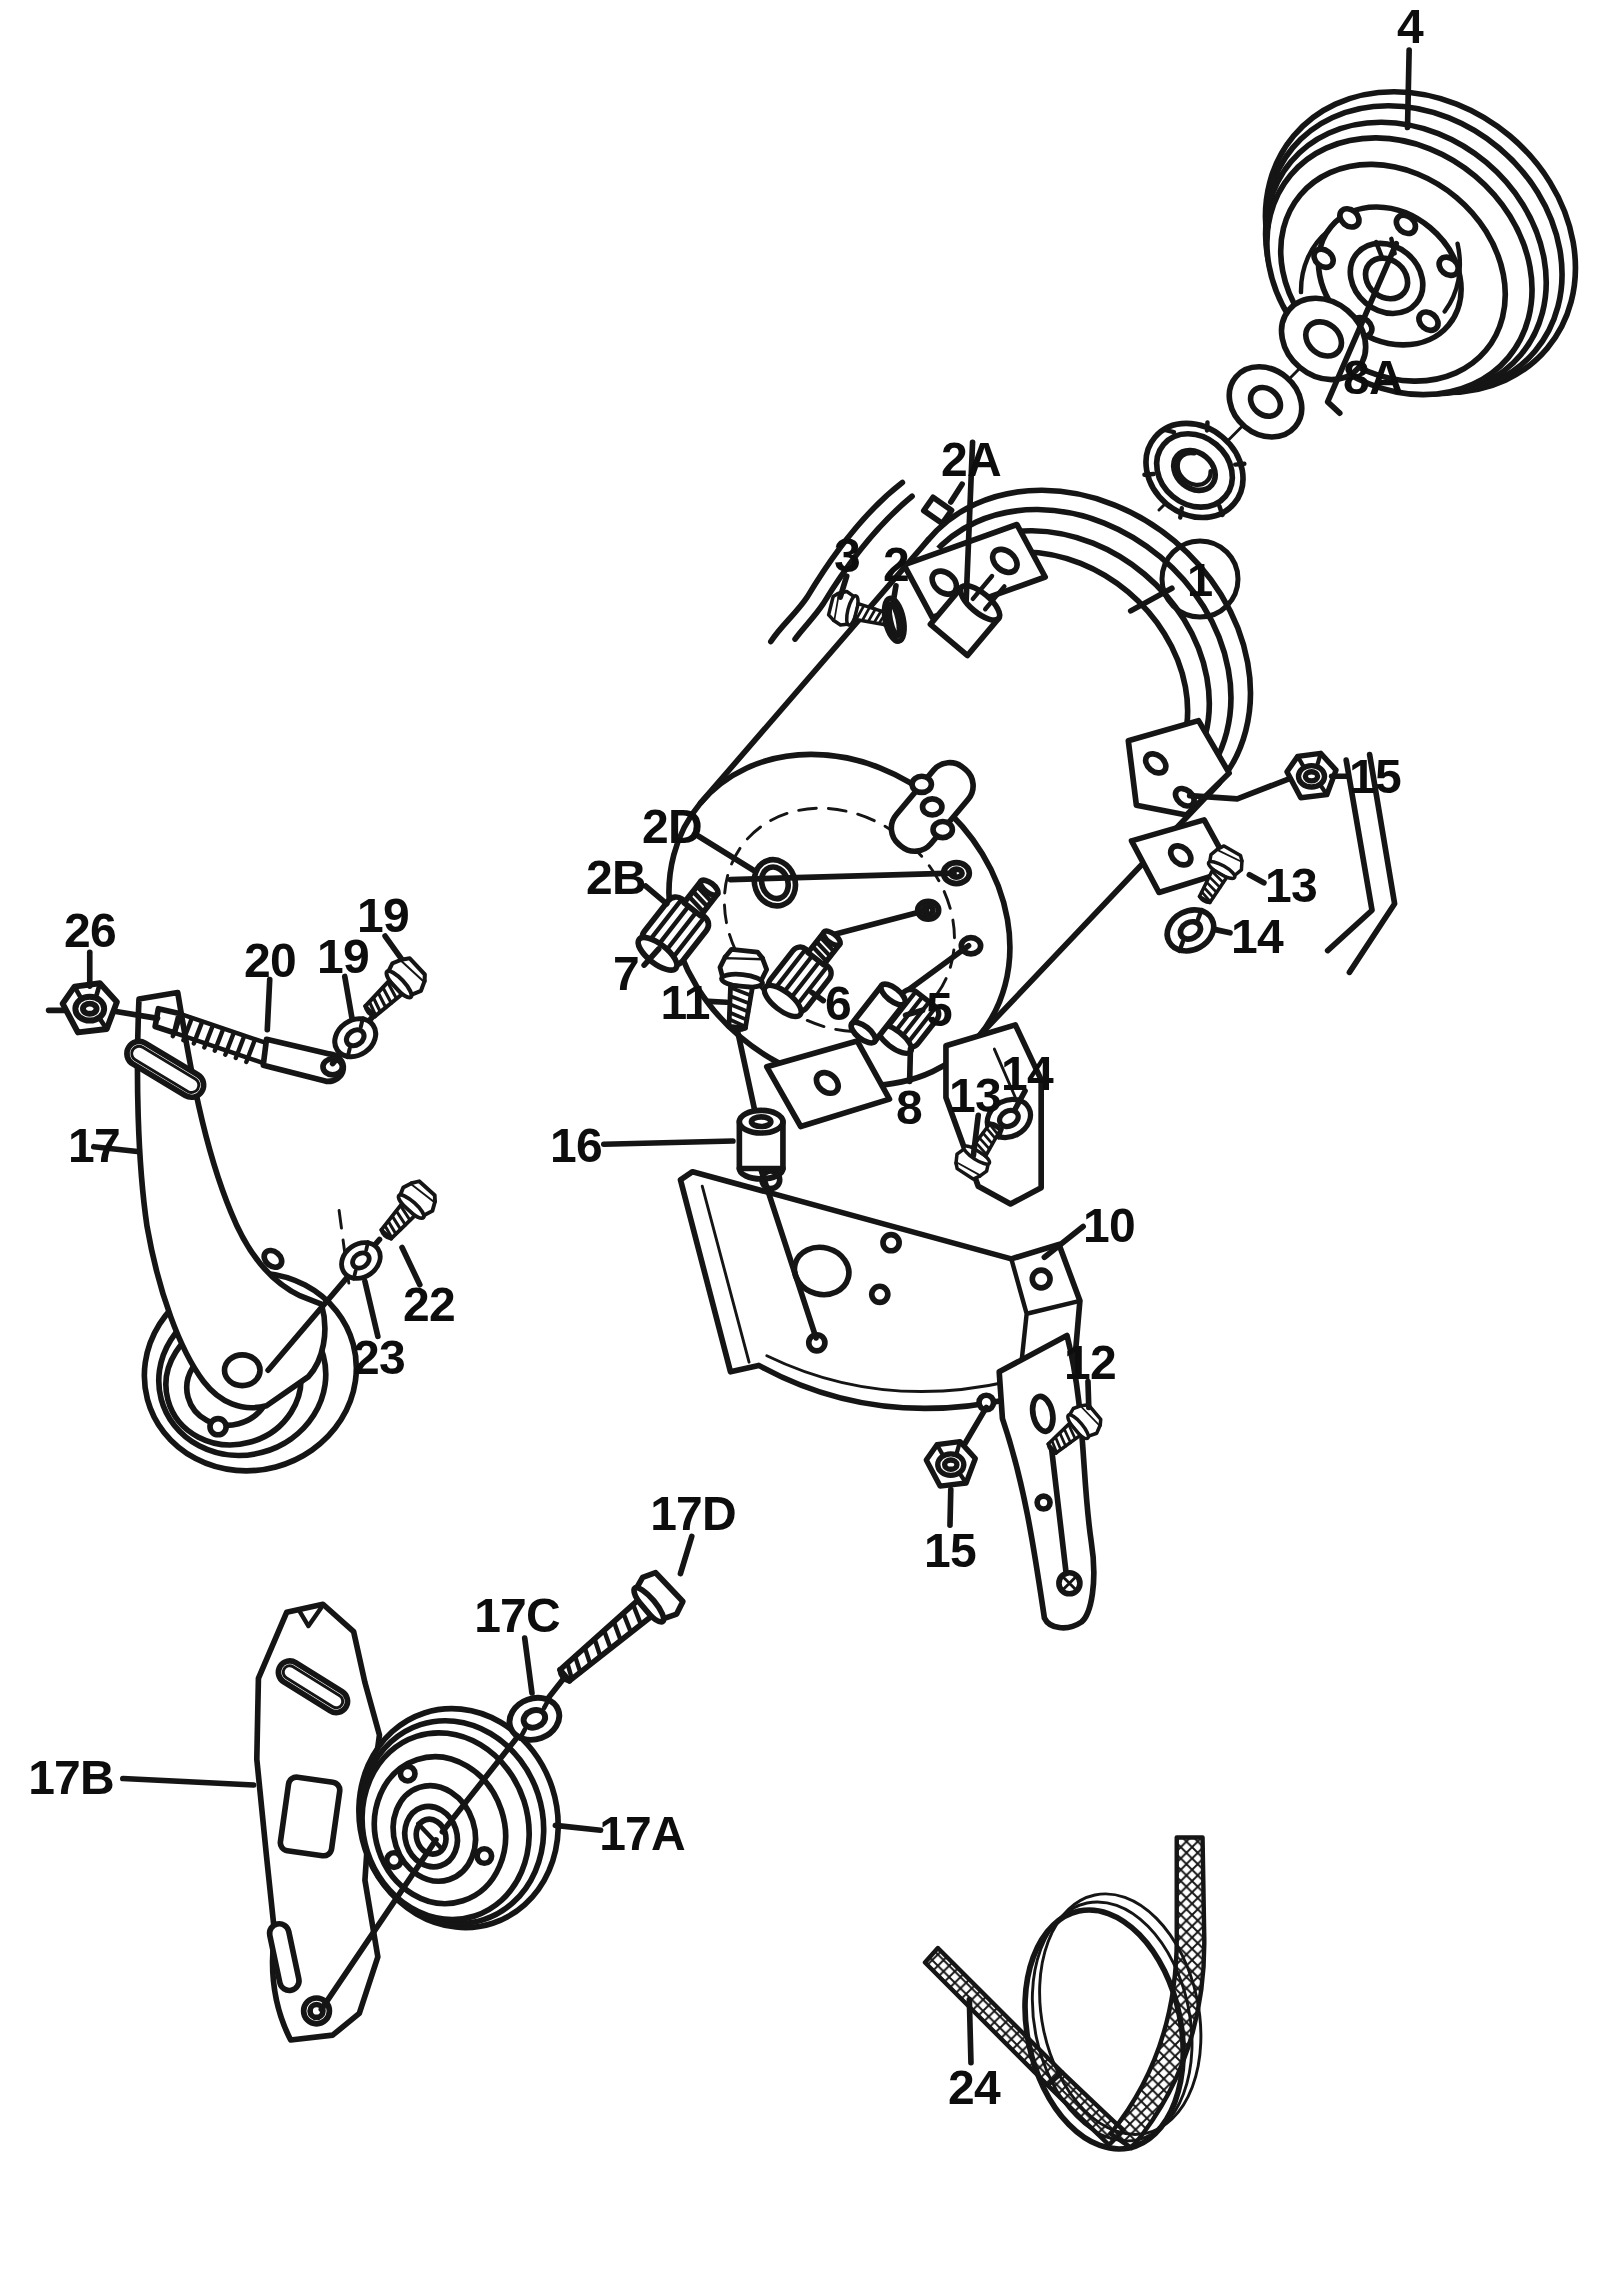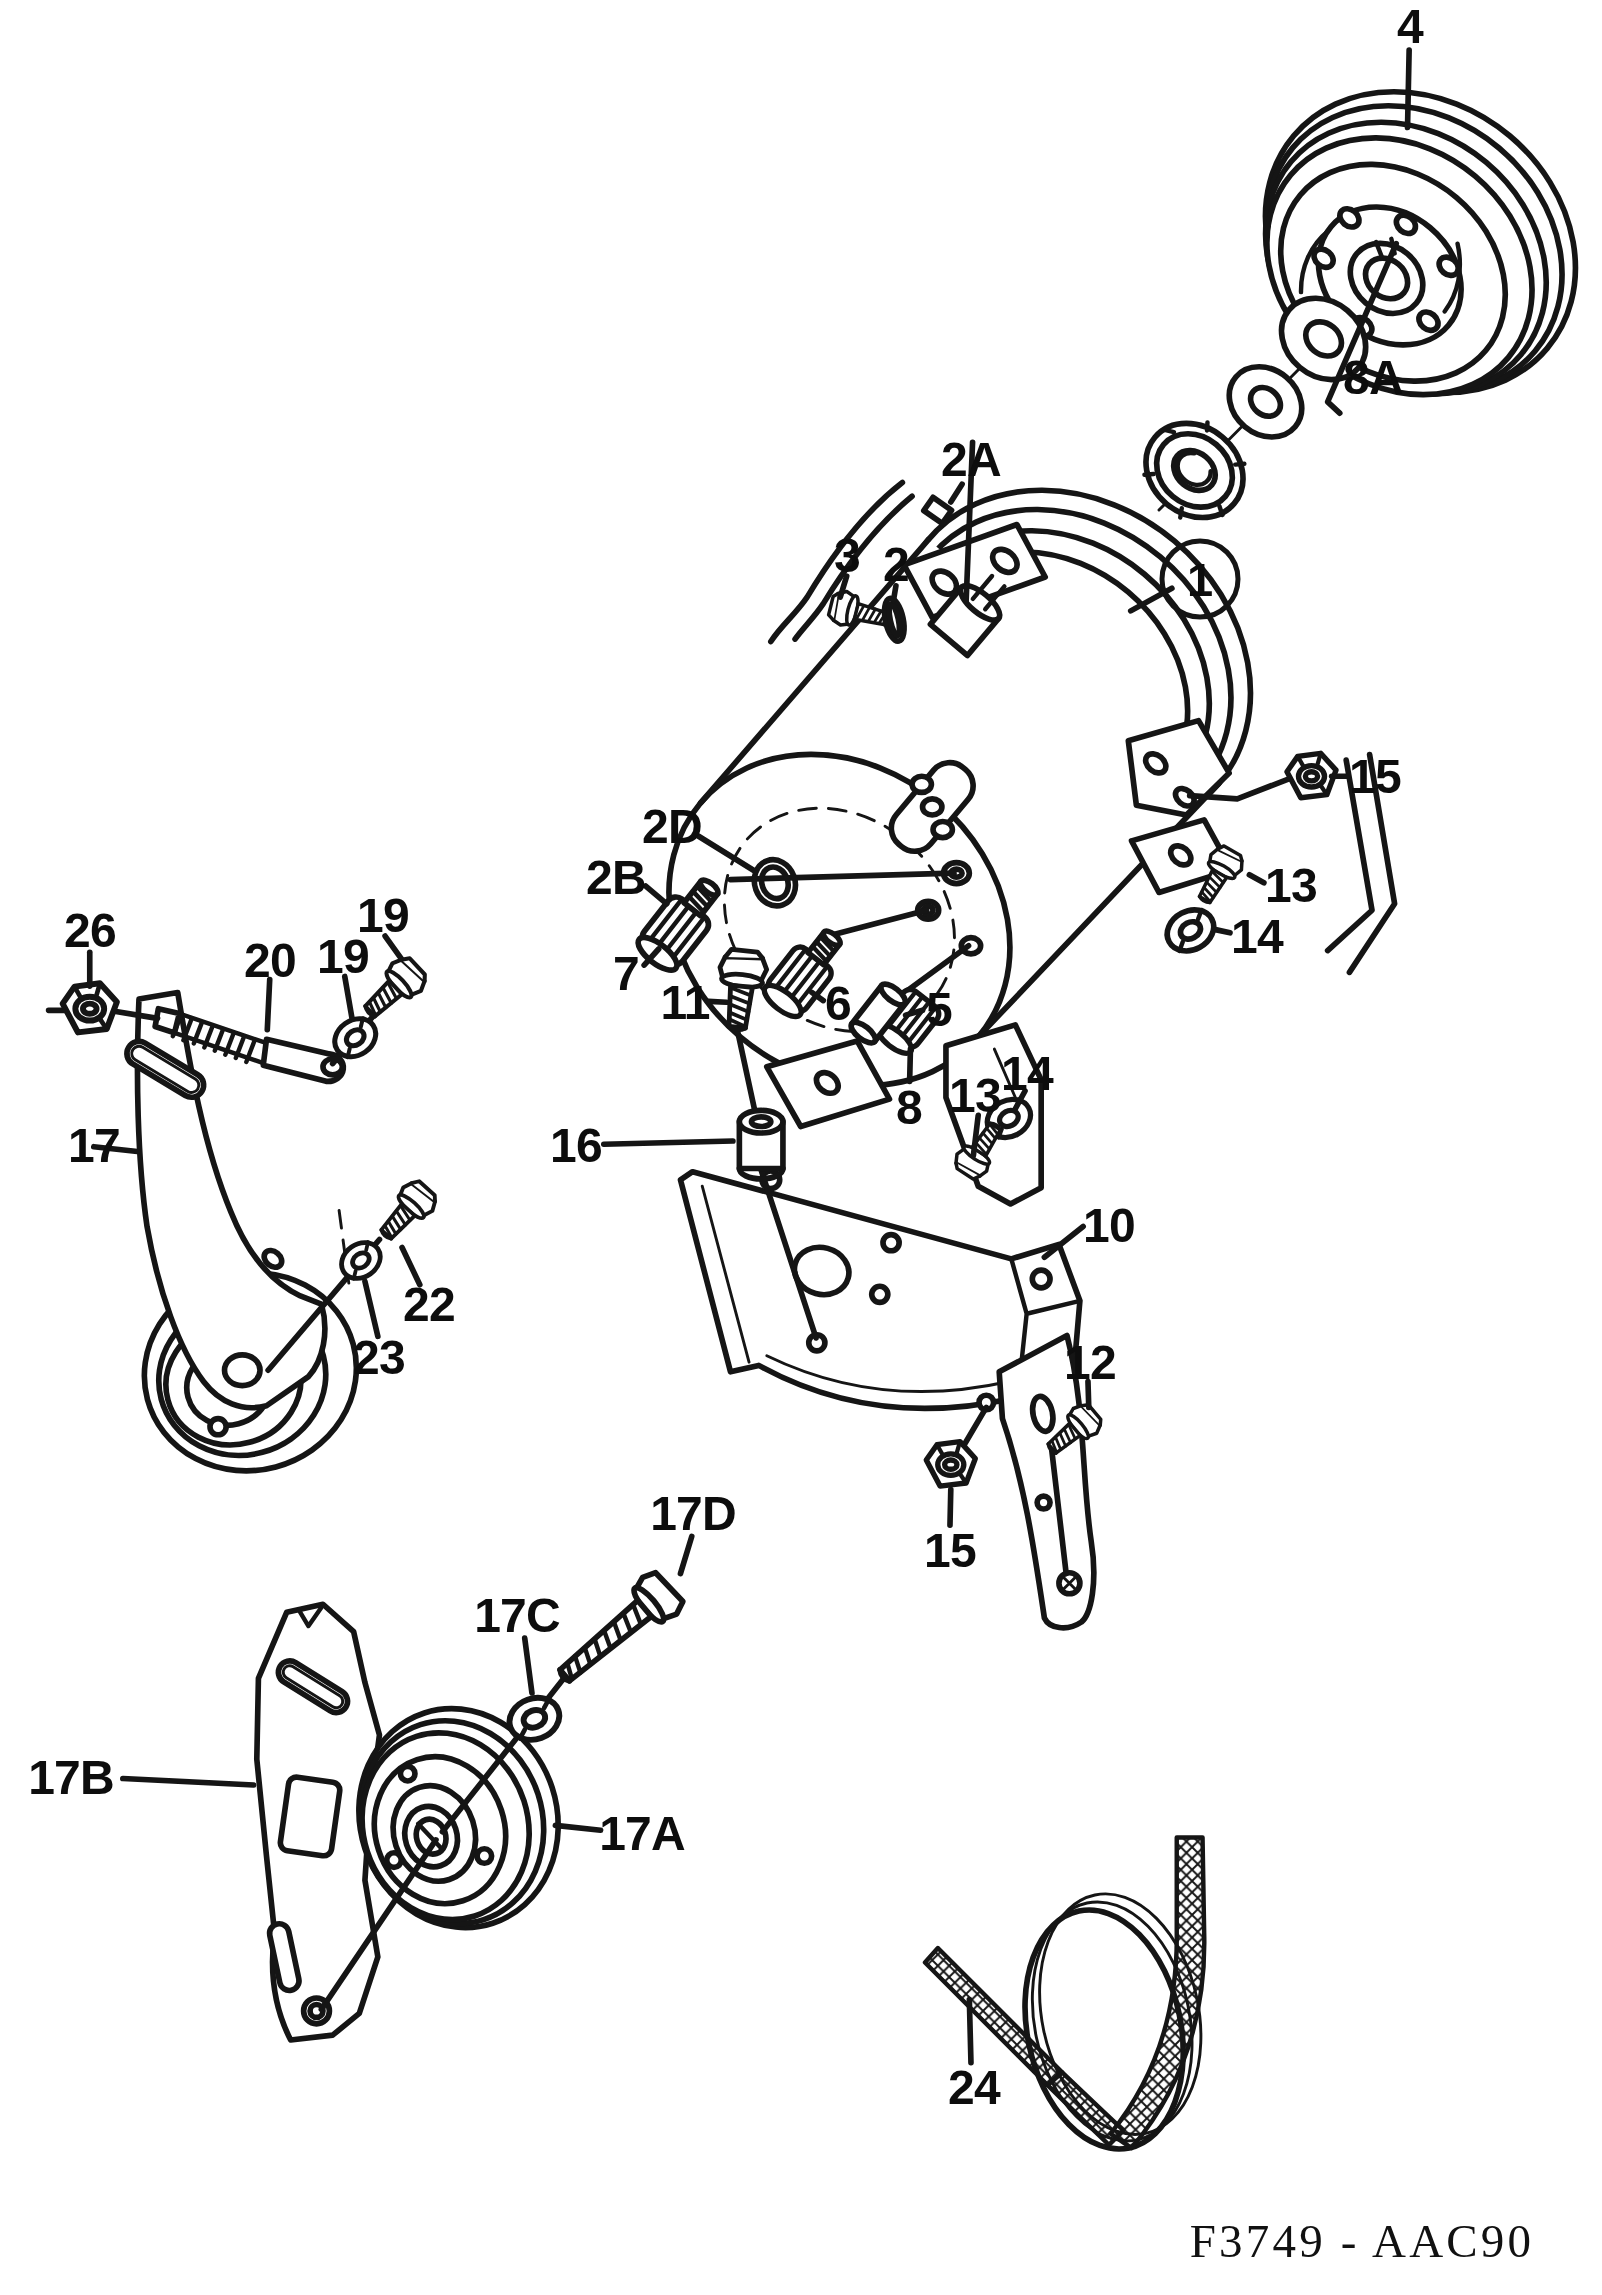--- a/index.html
+++ b/index.html
@@ -393,16 +393,15 @@
       <div class="part-label" style="left: 71px; top: 1145px; margin-left: 23px;">17</div>
       <div class="part-label" style="left: 429px; top: 1304px;">22</div>
       <div class="part-label" style="left: 379px; top: 1357px;">23</div>
       <div class="part-label" style="left: 693px; top: 1513px;">17D</div>
       <div class="part-label" style="left: 517px; top: 1615px;">17C</div>
       <div class="part-label" style="left: 71px; top: 1777px;">17B</div>
       <div class="part-label" style="left: 642px; top: 1833px;">17A</div>
       <div class="part-label" style="left: 974px; top: 2087px;">24</div>
     </div>
 
-<div class="figure-code">F3749 - AAC90</div>
 
 </div>
 
 
 </body></html>

